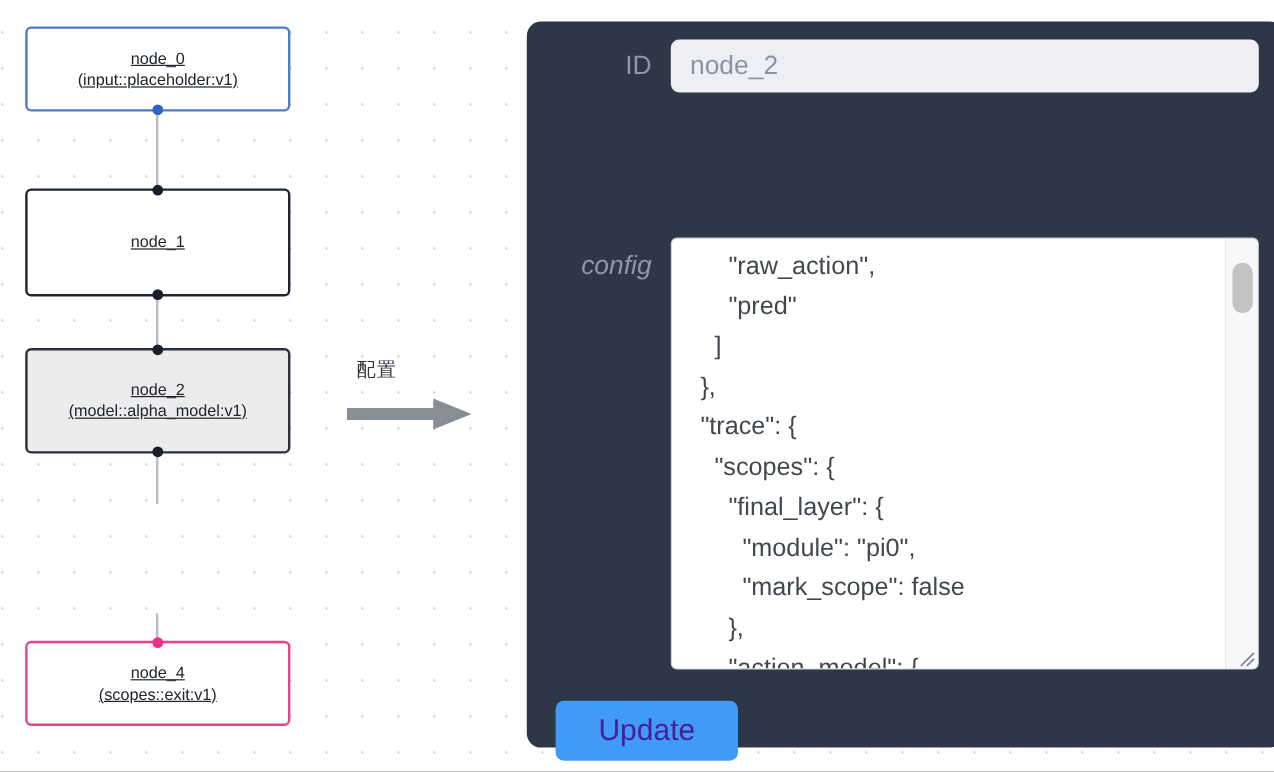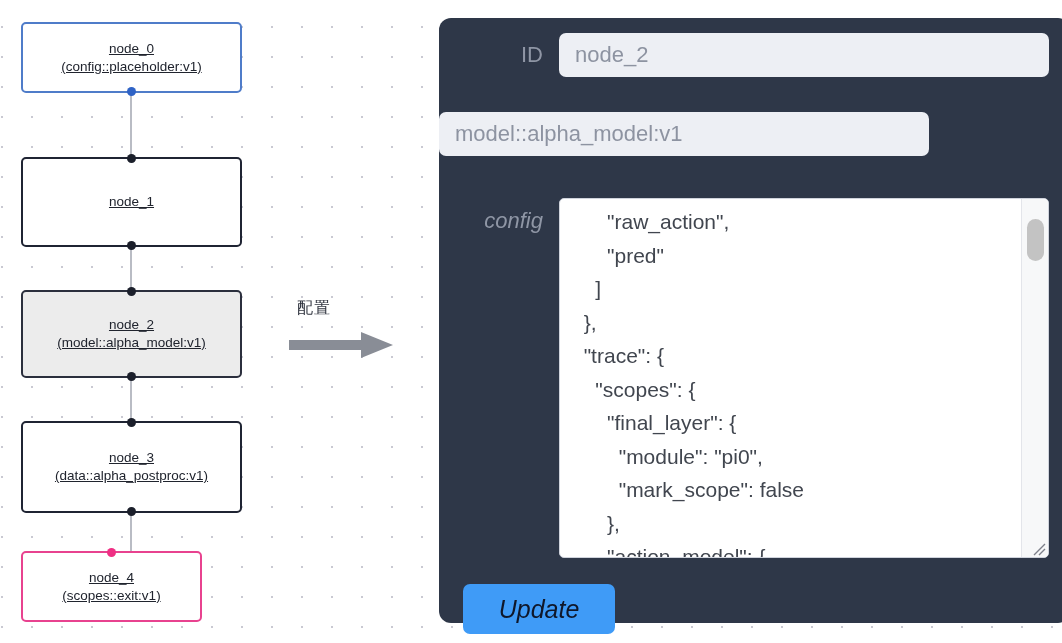--- a/index.html
+++ b/index.html
@@ -135,44 +135,43 @@
   }
   #resize-grip{
     position:absolute;right:2px;bottom:1px;width:16px;height:16px;
   }
 
   #update-button{
     position:absolute;left:24px;top:566px;
     width:152px;height:50px;
     background:#3f9bf7;
     border:none;border-radius:7px;
-    color:#0f172a;
+    color:#4c1d95;
     font-size:25px;
     font-family:"Liberation Sans","DejaVu Sans",sans-serif;
     cursor:pointer;
     text-align:center;
     line-height:50px;
     padding:0;
-    font-style:italic;
   }
 </style>
 </head>
 <body>
 
 <div id="canvas">
 
   <div class="edge" style="top:92px;height:68px;"></div>
   <div class="edge" style="top:245px;height:48px;"></div>
   <div class="edge" style="top:375px;height:45px;"></div>
   <div class="edge" style="top:511px;height:40px;"></div>
 
   <div class="node input-node" style="left:21px;top:22px;width:221px;height:71px;">
     <div>
       <span class="nlabel">node_0</span>
-      <span class="nlabel">(config::placeholder:v1)</span>
+      <span class="nlabel">(input::placeholder:v1)</span>
     </div>
     <div class="port bottom blue"></div>
   </div>
 
   <div class="node" style="left:21px;top:157px;width:221px;height:90px;">
     <div>
       <span class="nlabel">node_1</span>
     </div>
     <div class="port top"></div>
     <div class="port bottom"></div>
@@ -180,30 +179,22 @@
 
   <div class="node selected" style="left:21px;top:290px;width:221px;height:88px;">
     <div>
       <span class="nlabel">node_2</span>
       <span class="nlabel">(model::alpha_model:v1)</span>
     </div>
     <div class="port top"></div>
     <div class="port bottom"></div>
   </div>
 
-  <div class="node" style="left:21px;top:421px;width:221px;height:92px;">
-    <div>
-      <span class="nlabel">node_3</span>
-      <span class="nlabel">(data::alpha_postproc:v1)</span>
-    </div>
-    <div class="port top"></div>
-    <div class="port bottom"></div>
-  </div>
-
-  <div class="node output-node" style="left:21px;top:551px;width:181px;height:71px;">
+
+  <div class="node output-node" style="left:21px;top:534px;width:221px;height:71px;">
     <div>
       <span class="nlabel">node_4</span>
       <span class="nlabel">(scopes::exit:v1)</span>
     </div>
     <div class="port top pink"></div>
   </div>
 
   <div id="arrow-group">
     <div id="arrow-label">配置</div>
     <svg id="arrow-shape" width="105" height="30" viewBox="0 0 105 30">
@@ -212,21 +203,20 @@
   </div>
 
   <div id="panel">
 
     <div class="field-row" id="row-id">
       <div class="field-label">ID</div>
       <input class="field-input" type="text" value="node_2" style="">
     </div>
 
     <div class="field-row" id="row-type">
-      <input class="field-input" type="text" value="model::alpha_model:v1" style="">
     </div>
 
     <div class="field-row" id="row-config">
       <div class="field-label">config</div>
 
       <div id="config-area">
         <pre id="config-text">      "raw_action",
       "pred"
     ]
   },

